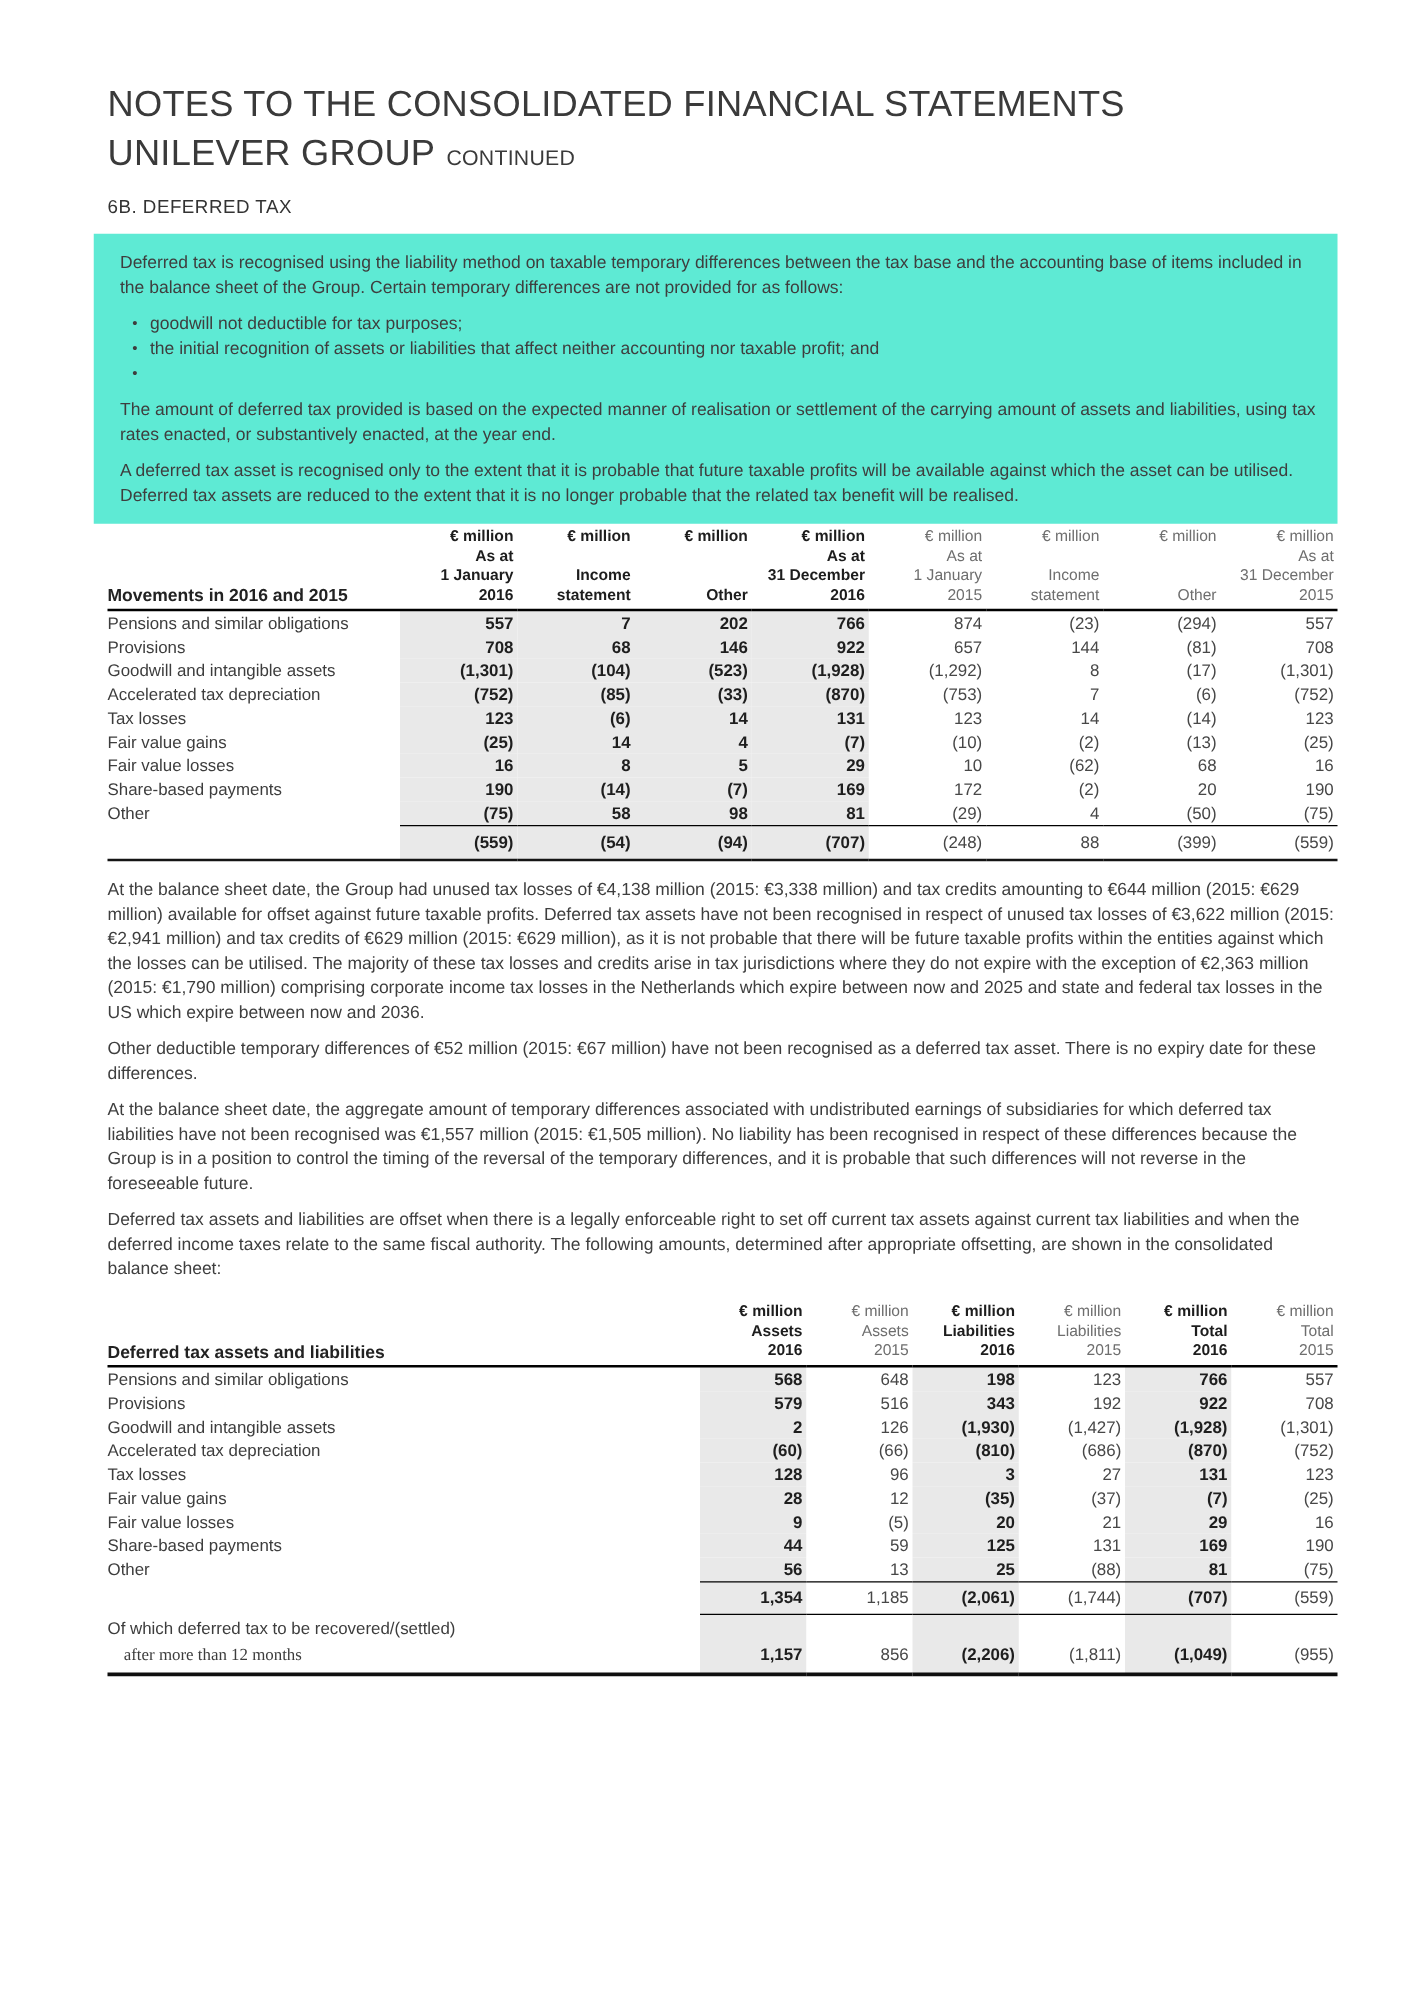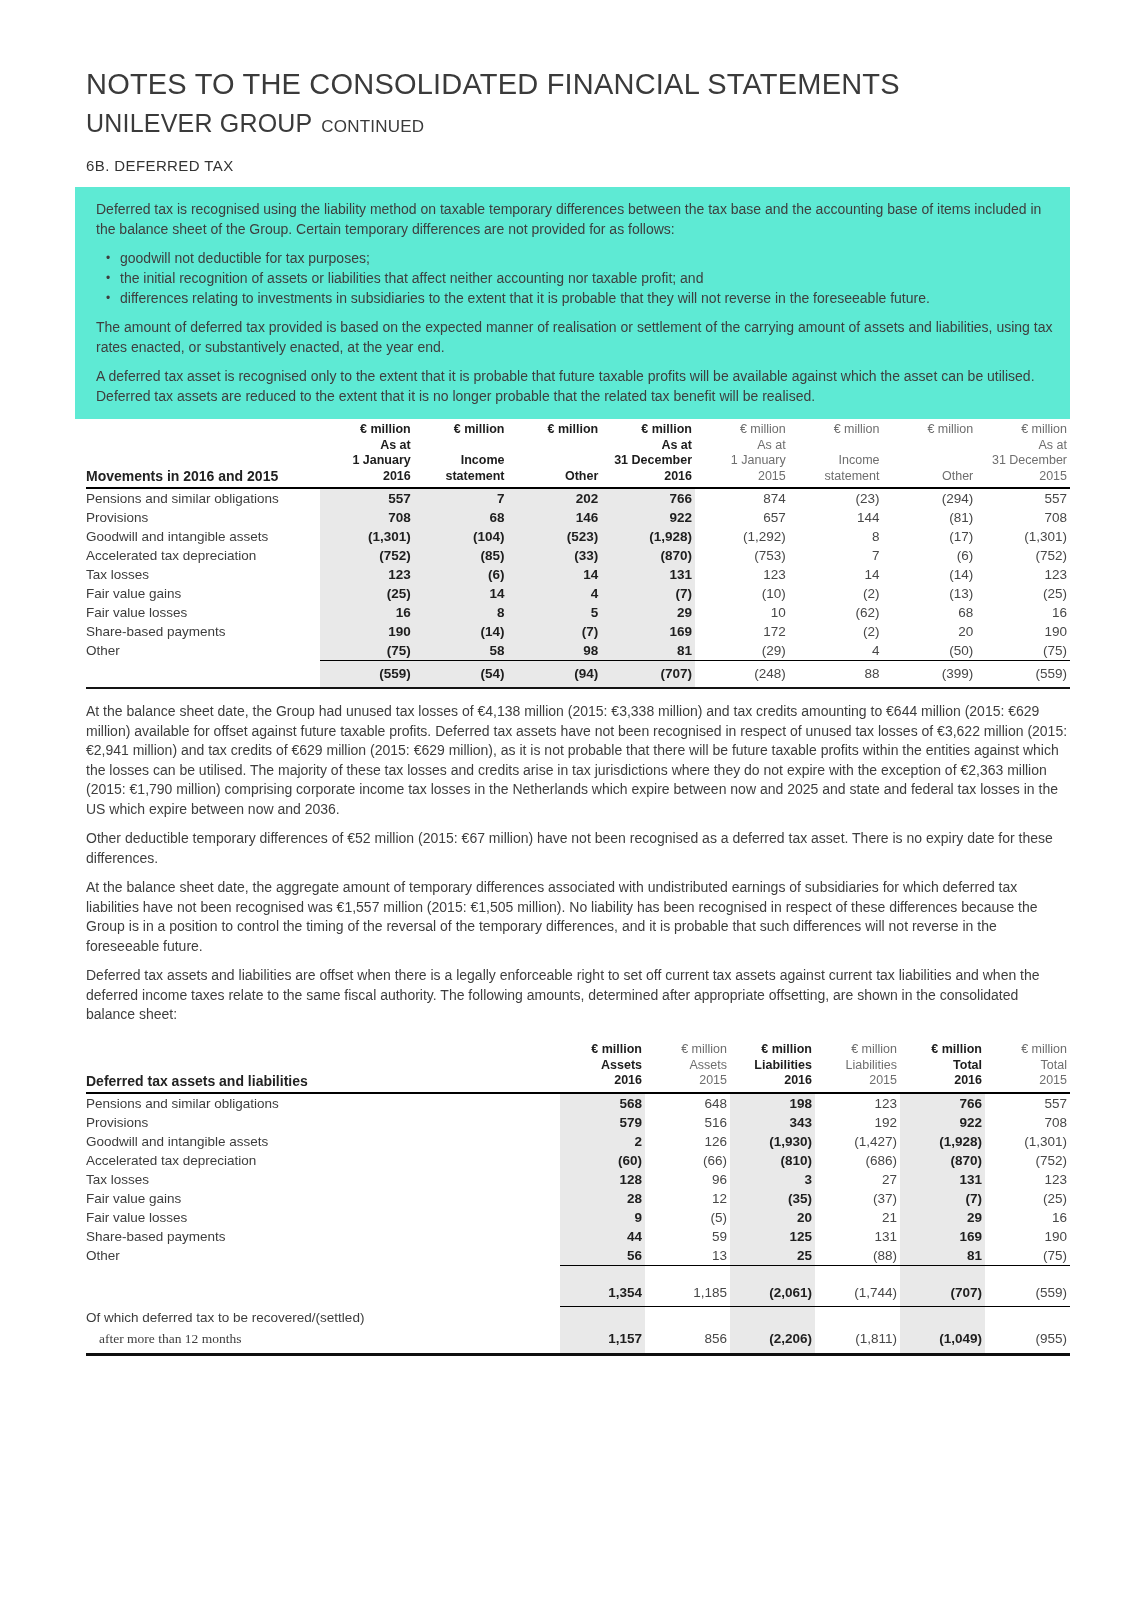--- a/index.html
+++ b/index.html
@@ -6,21 +6,21 @@
   html, body { margin: 0; padding: 0; background: #ffffff; }
   .page {
     position: relative; width: 1135px; height: 1396px; background: #ffffff;
     font-family: "Liberation Sans", sans-serif; color: #3c3c3c; overflow: hidden;
   }
   .content { position: absolute; left: 86px; top: 0; width: 984px; height: 100%; }
 
   
   .title-block { position: absolute; top: 66px; left: 0; margin: 0; font-weight: 400; color: #3a3a3a; }
   .title-line1 { display: block; font-size: 29px; line-height: 37px; letter-spacing: 0.2px; }
-  .title-line2 { font-size: 25px; line-height: 37px; letter-spacing: 0.2px; }
+  .title-line2 { font-size: 29px; line-height: 37px; letter-spacing: 0.2px; }
   .title-cont { font-size: 17px; letter-spacing: 0.2px; }
 
   .section-heading { position: absolute; top: 157px; left: 0; margin: 0; font-size: 15px; font-weight: 400; letter-spacing: 0.4px; color: #333; }
 
   
   .intro-box {
     position: absolute; top: 187px; left: -11px; width: 995px;
     background: #5eead4; padding: 12px 16px 13px 21px;
     font-size: 14px; line-height: 20px; color: #3e3e3e;
   }
@@ -42,21 +42,21 @@
   thead th.dim { color: #6e6e6e; font-weight: 400; }
   tbody td { text-align: right; line-height: 19px; padding: 0 3px 0 0; color: #474747; white-space: nowrap; }
   tbody td.label { text-align: left; color: #3d3d3d; padding-right: 0; }
   tbody td.label.indent { padding-left: 13px; font-family: Liberation Serif, serif; }
   tbody td.shaded { background: #e9e9e9; }
   tbody td.shaded.num { font-weight: 700; color: #1e1e1e; }
 
   #movements-table tr.totals td { border-top: 1px solid #000; border-bottom: 2px solid #141414; padding-top: 3px; padding-bottom: 4px; }
   #movements-table tr.totals td.label { border-top: 0; }
 
-  #balance-table tr.totals td { border-top: 1px solid #000; border-bottom: 1px solid #000; padding-top: 17px; padding-bottom: 4px; }
+  #balance-table tr.totals td { border-top: 1px solid #000; border-bottom: 1px solid #000; padding-top: 2px; padding-bottom: 4px; }
   #balance-table tr.totals td.label { border-top: 0; border-bottom: 0; }
   #balance-table tr.extra td { padding-top: 2px; }
   #balance-table tr.final td { border-bottom: 3px solid #0f0f0f; padding-bottom: 5px; }
 
   
   .paras { position: absolute; top: 702px; left: 0; width: 984px; font-size: 14px; line-height: 19.5px; color: #3e3e3e; }
   .paras p { margin: 0 0 10px 0; }
 
   
   .footer { position: absolute; top: 1542px; left: 0; width: 984px; display: flex; align-items: baseline; font-size: 14.5px; }
@@ -86,21 +86,20 @@
           <div class="bullet">
             <span class="dot">•</span>
             <span>goodwill not deductible for tax purposes;</span>
           </div>
           <div class="bullet">
             <span class="dot">•</span>
             <span>the initial recognition of assets or liabilities that affect neither accounting nor taxable profit; and</span>
           </div>
           <div class="bullet">
             <span class="dot">•</span>
-            <span>differences relating to investments in subsidiaries to the extent that it is probable that they will not reverse in the foreseeable future.</span>
           </div>
         </div>
       <p>The amount of deferred tax provided is based on the expected manner of realisation or settlement of the carrying amount of assets and liabilities, using tax rates enacted, or substantively enacted, at the year end.</p>
       <p>A deferred tax asset is recognised only to the extent that it is probable that future taxable profits will be available against which the asset can be utilised. Deferred tax assets are reduced to the extent that it is no longer probable that the related tax benefit will be realised.</p>
     </div>
 
     <div class="tbl-wrap t1">
       <table id="movements-table">
           <colgroup>
             <col style="width: 234px;">

